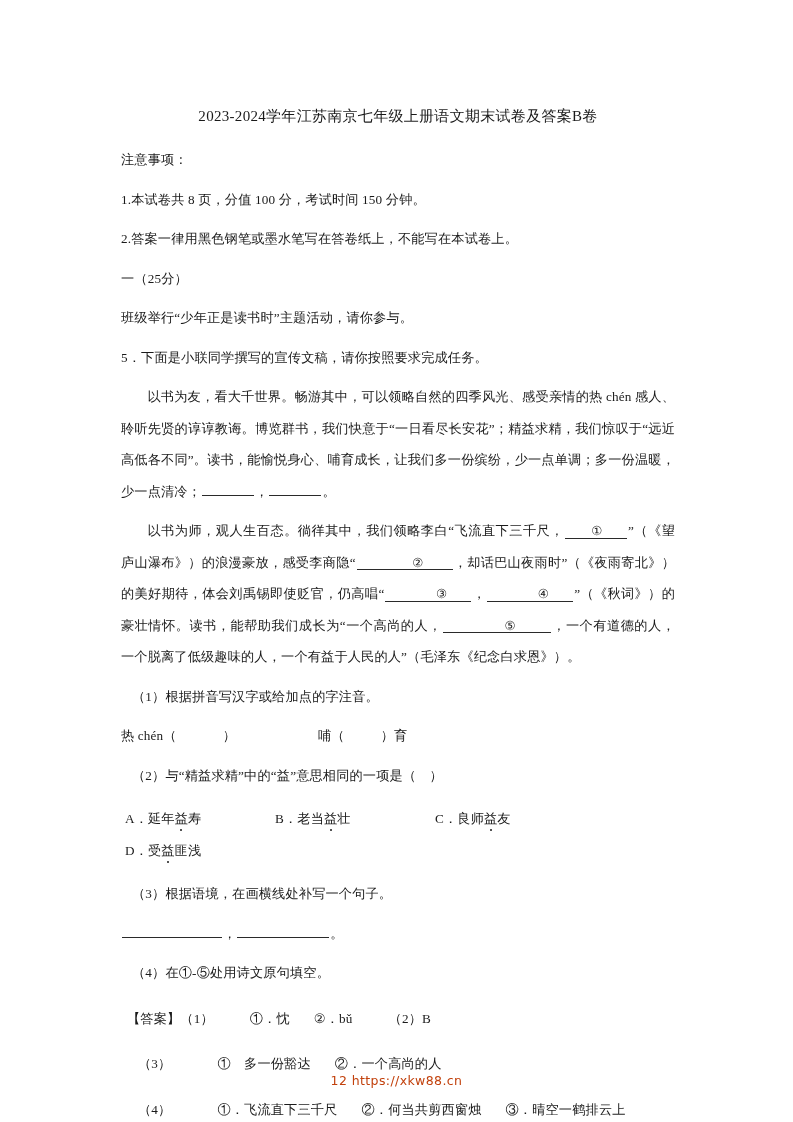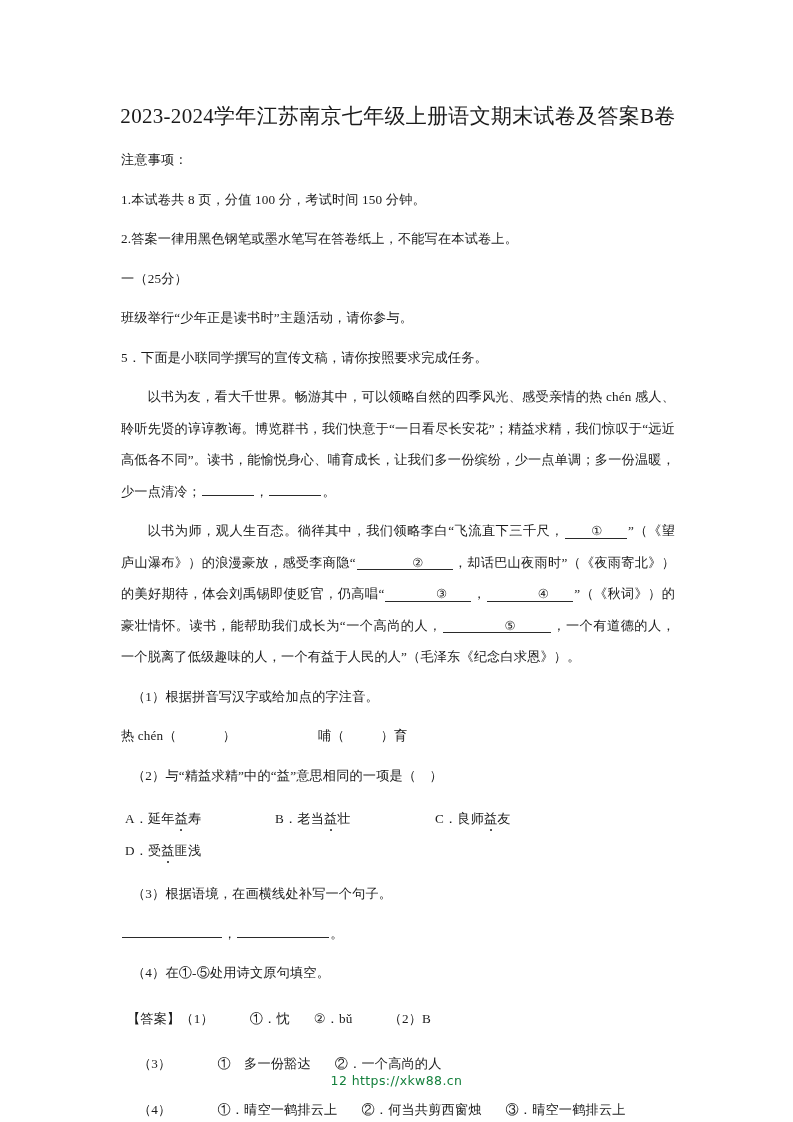--- a/index.html
+++ b/index.html
@@ -23,21 +23,21 @@
   }
   .content {
     position: absolute;
     left: 113px;
     top: 96px;
     width: 570px;
   }
 
   
   .doc-title {
-    font-size: 21px;
+    font-size: 15px;
     line-height: 40px;
     text-align: center;
     letter-spacing: 0.3px;
     margin: 0 0 6px 0;
     font-weight: normal;
   }
 
   
   .p {
     font-size: 13.2px;
@@ -135,21 +135,21 @@
 
   
   .footer {
     position: absolute;
     left: 0;
     top: 1073px;
     width: 793px;
     text-align: center;
     font-family: "DejaVu Sans", "Liberation Sans", sans-serif;
     font-size: 12.5px;
-    color: #15803d;
+    color: #c2410c;
     letter-spacing: 0.4px;
   }
 </style>
 </head>
 <body>
 
 <div class="page">
   <div class="content">
 
     <h1 class="doc-title">2023-2024学年江苏南京七年级上册语文期末试卷及答案B卷</h1>
@@ -177,18 +177,18 @@
     <p class="p p-halfindent">（3）根据语境，在画横线处补写一个句子。</p>
 
     <p class="p"><span class="blank blank-xl"></span><span>，</span><span class="blank blank-lg"></span><span>。</span></p>
 
     <p class="p p-halfindent">（4）在①-⑤处用诗文原句填空。</p>
 
     <p class="ans"><span>【答案】</span><span>（1）</span><span class="gap-md"></span><span>①．忱</span><span class="gap-sm"></span><span>②．bǔ</span><span class="gap-md"></span><span>（2）B</span></p>
 
     <p class="ans p-halfindent"><span>（3）</span><span class="gap-lg"></span><span>①　多一份豁达</span><span class="gap-sm"></span><span>②．一个高尚的人</span></p>
 
-    <p class="ans p-halfindent"><span>（4）</span><span class="gap-lg"></span><span>①．晴空一鹤排云上</span><span class="gap-sm"></span><span>②．何当共剪西窗烛</span><span class="gap-sm"></span><span>③．晴空一鹤排云上</span><span class="gap-sm"></span><span>④．便引诗情到碧霄</span><span class="gap-sm"></span><span>⑤．一个纯粹的人</span></p>
+    <p class="ans p-halfindent"><span>（4）</span><span class="gap-lg"></span><span>①．飞流直下三千尺</span><span class="gap-sm"></span><span>②．何当共剪西窗烛</span><span class="gap-sm"></span><span>③．晴空一鹤排云上</span><span class="gap-sm"></span><span>④．便引诗情到碧霄</span><span class="gap-sm"></span><span>⑤．一个纯粹的人</span></p>
 
   </div>
 
   <div class="footer">12 https://xkw88.cn</div>
 </div>
 
 </body></html>

